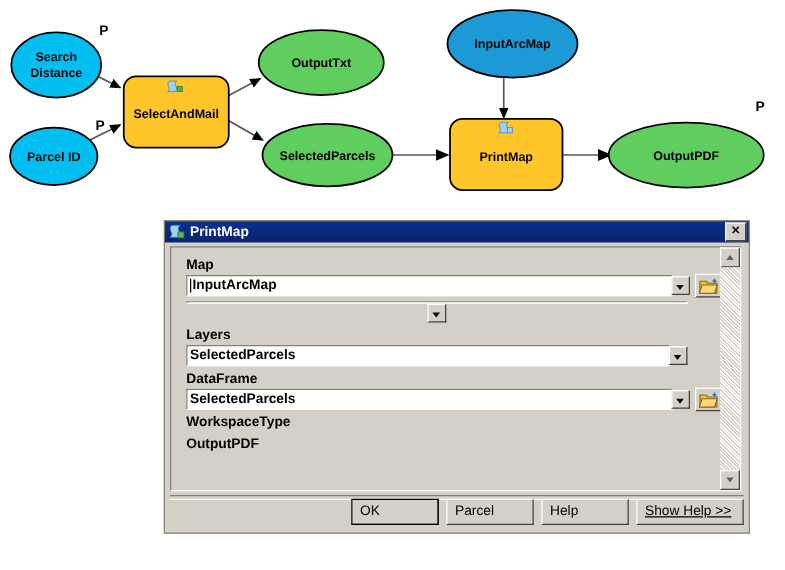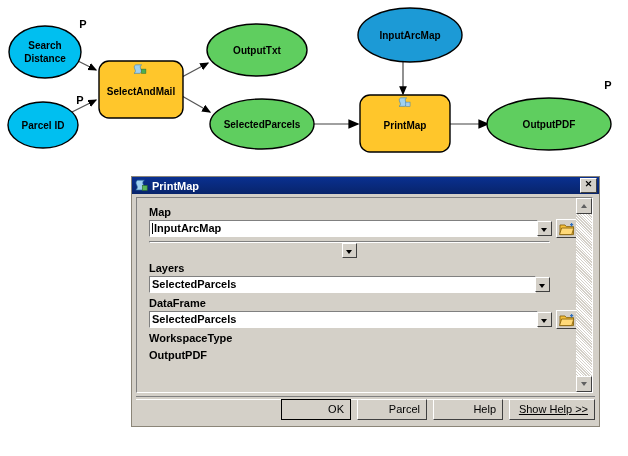--- a/index.html
+++ b/index.html
@@ -273,21 +273,21 @@
     min-width: 70px;
     background: #d4d0c8;
     border-top: 1px solid #ffffff;
     border-left: 1px solid #ffffff;
     border-right: 1px solid #404040;
     border-bottom: 1px solid #404040;
     box-sizing: border-box;
     font-size: 11px;
     font-family: "Liberation Sans", sans-serif;
     color: #000;
-    text-align: right;
+    text-align: left;
     line-height: 19px;
     cursor: default;
     padding: 0 6px;
   }
   .dlg-btn.default {
     outline: 1px solid #000;
     outline-offset: -1px;
   }
   .dlg-btn.wide { min-width: 86px; text-decoration: underline; }
 

